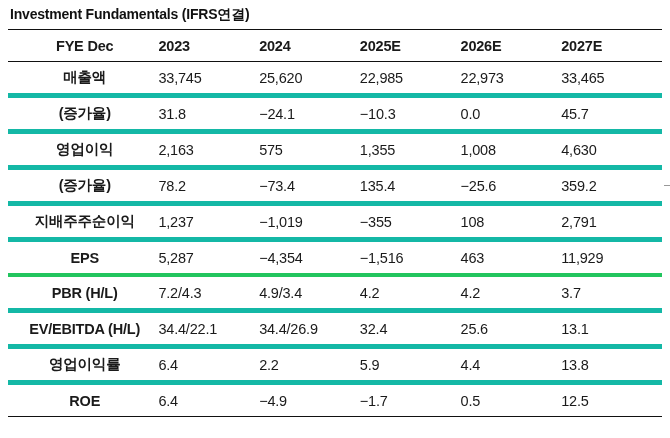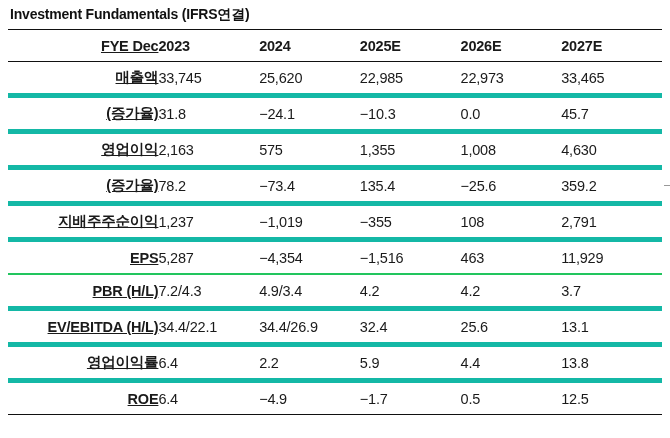--- a/index.html
+++ b/index.html
@@ -47,40 +47,39 @@
   col.label { width: 23%; }
   col.val { width: 15.4%; }
   th, td {
     font-size: 14.5px;
     padding: 0;
     height: 31px;
     vertical-align: middle;
     letter-spacing: -0.2px;
   }
   th.label-h, td.label {
-    text-align: right;
+    text-align: center;
     padding-left: 3px;
     font-weight: 700;
-    text-decoration: underline;
   }
   th.val-h, td.val {
     text-align: left;
     padding-right: 6px;
     font-weight: 400;
   }
   th.val-h { font-weight: 700; }
   thead tr {
     border-top: 1.6px solid #111;
     border-bottom: 1px solid #111;
   }
   tbody tr {
     border-bottom: 5px solid #14b8a6;
   }
   tbody tr.group-end {
-    border-bottom: 2px solid #22c55e;
+    border-bottom: 4px solid #22c55e;
   }
   tbody tr.last {
     border-bottom: 1.6px solid #111;
   }
   td.label.sub {
     font-weight: 700;
   }
   .sidemark {
     position: absolute;
     right: 0;

